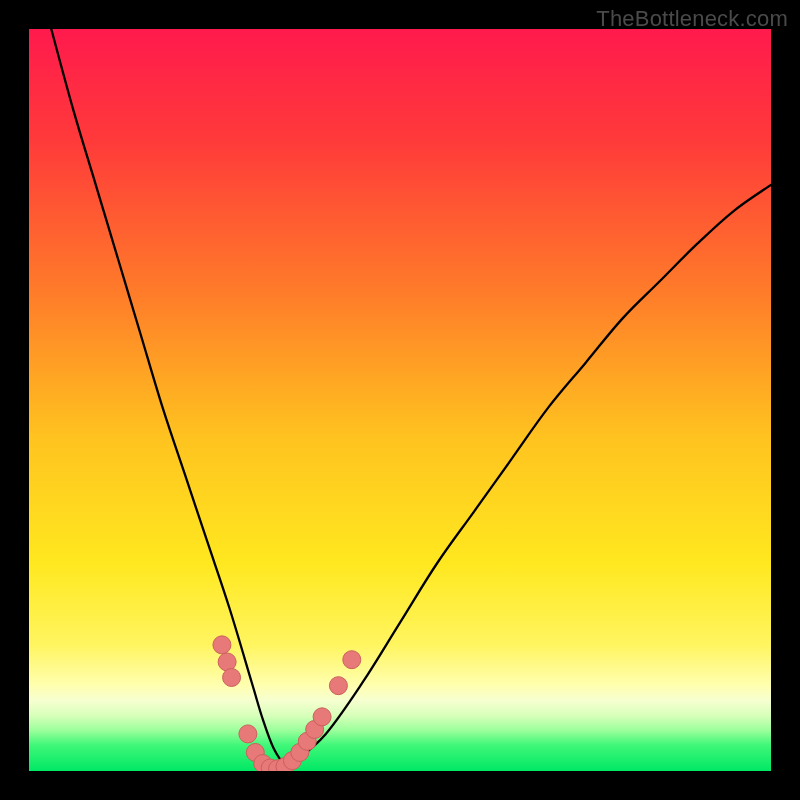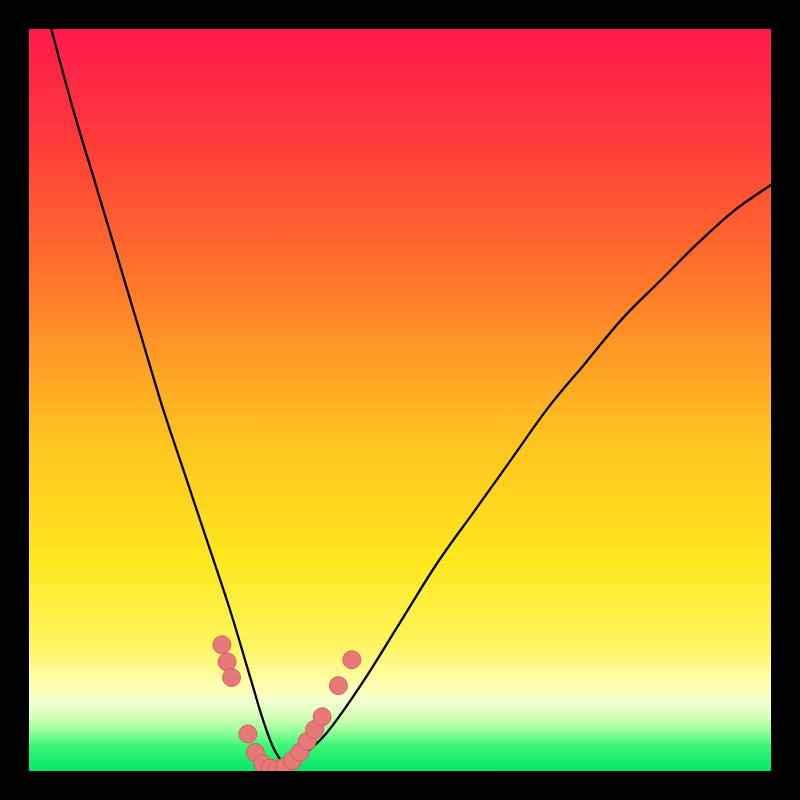--- a/index.html
+++ b/index.html
@@ -59,13 +59,14 @@
         <circle cx="255.99" cy="737.55" r="9" fill="#e77a78" stroke="#cc5f5d" stroke-width="1"></circle>
         <circle cx="263.41" cy="731.61" r="9" fill="#e77a78" stroke="#cc5f5d" stroke-width="1"></circle>
         <circle cx="270.83" cy="723.45" r="9" fill="#e77a78" stroke="#cc5f5d" stroke-width="1"></circle>
         <circle cx="278.25" cy="712.32" r="9" fill="#e77a78" stroke="#cc5f5d" stroke-width="1"></circle>
         <circle cx="285.67" cy="700.45" r="9" fill="#e77a78" stroke="#cc5f5d" stroke-width="1"></circle>
         <circle cx="293.09" cy="687.83" r="9" fill="#e77a78" stroke="#cc5f5d" stroke-width="1"></circle>
         <circle cx="309.41" cy="656.67" r="9" fill="#e77a78" stroke="#cc5f5d" stroke-width="1"></circle>
         <circle cx="322.77" cy="630.70" r="9" fill="#e77a78" stroke="#cc5f5d" stroke-width="1"></circle>
       </svg>
   </div>
+  <div class="watermark">TheBottleneck.com</div>
 </div>
 
 </body></html>

